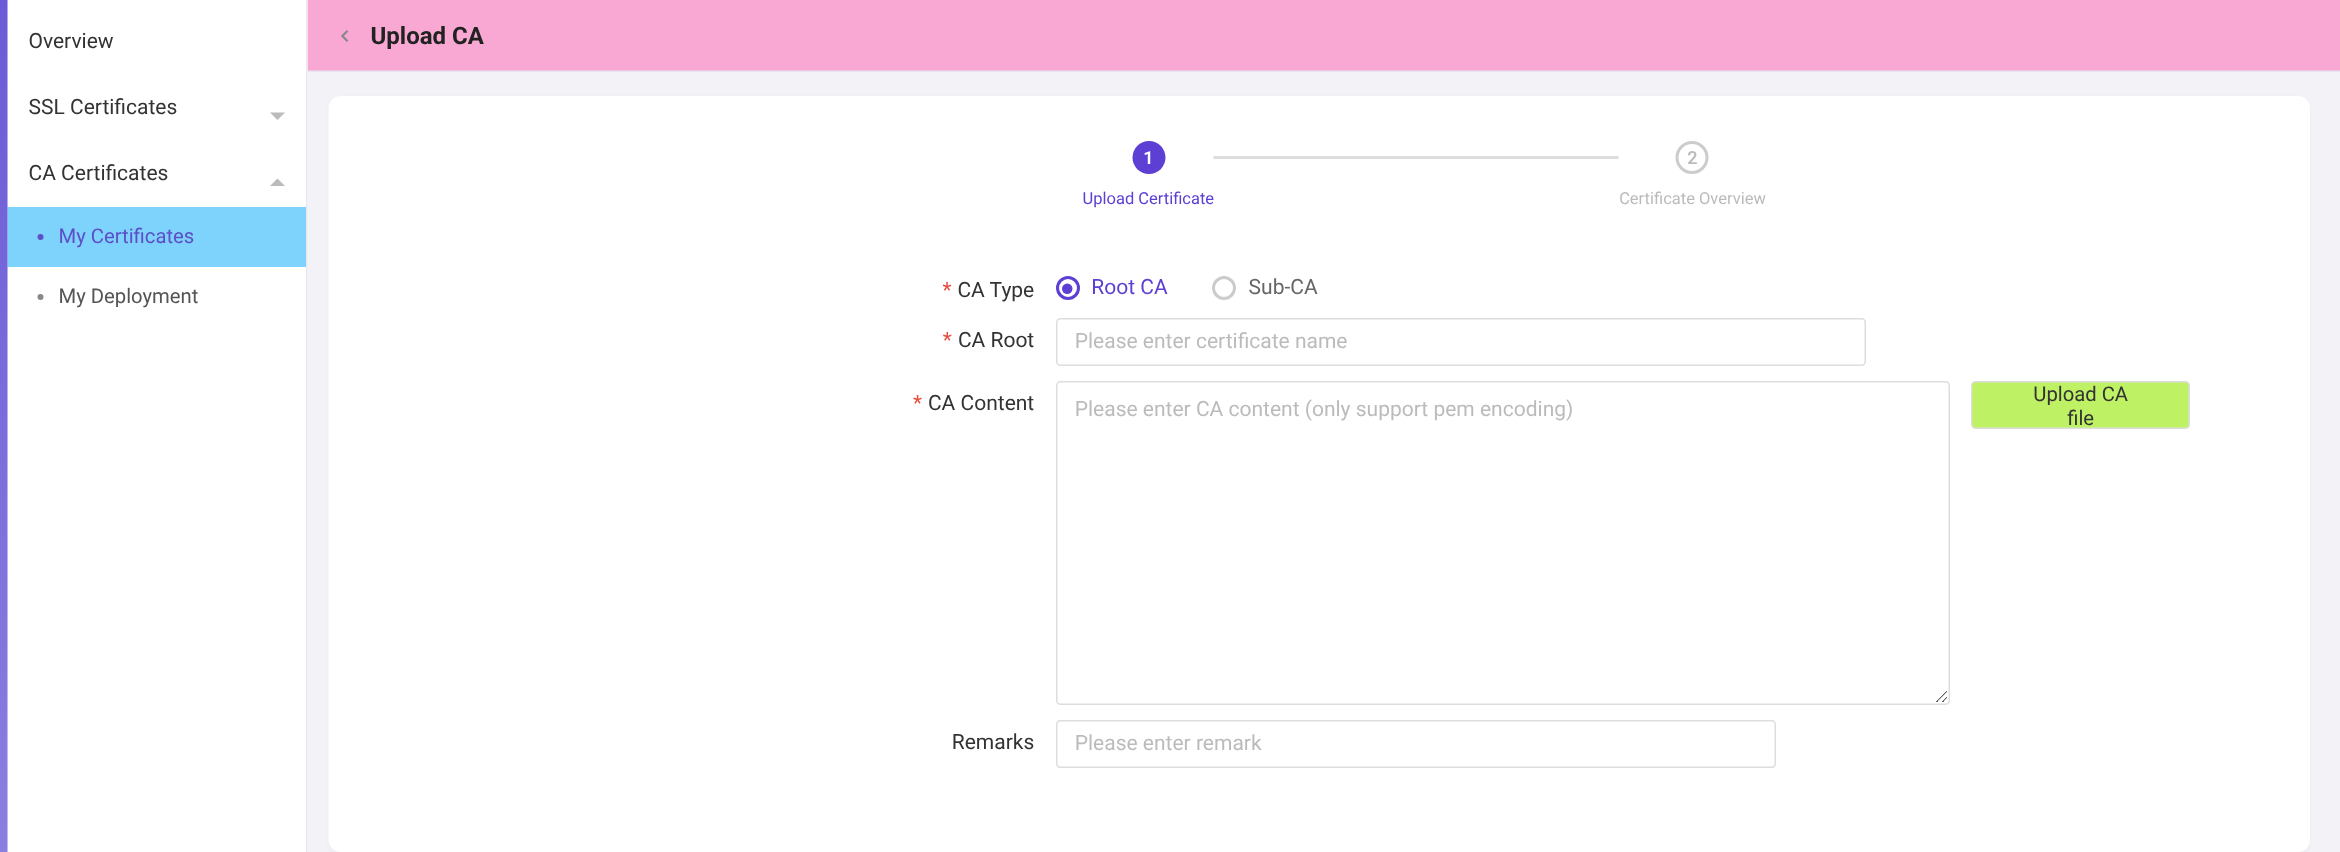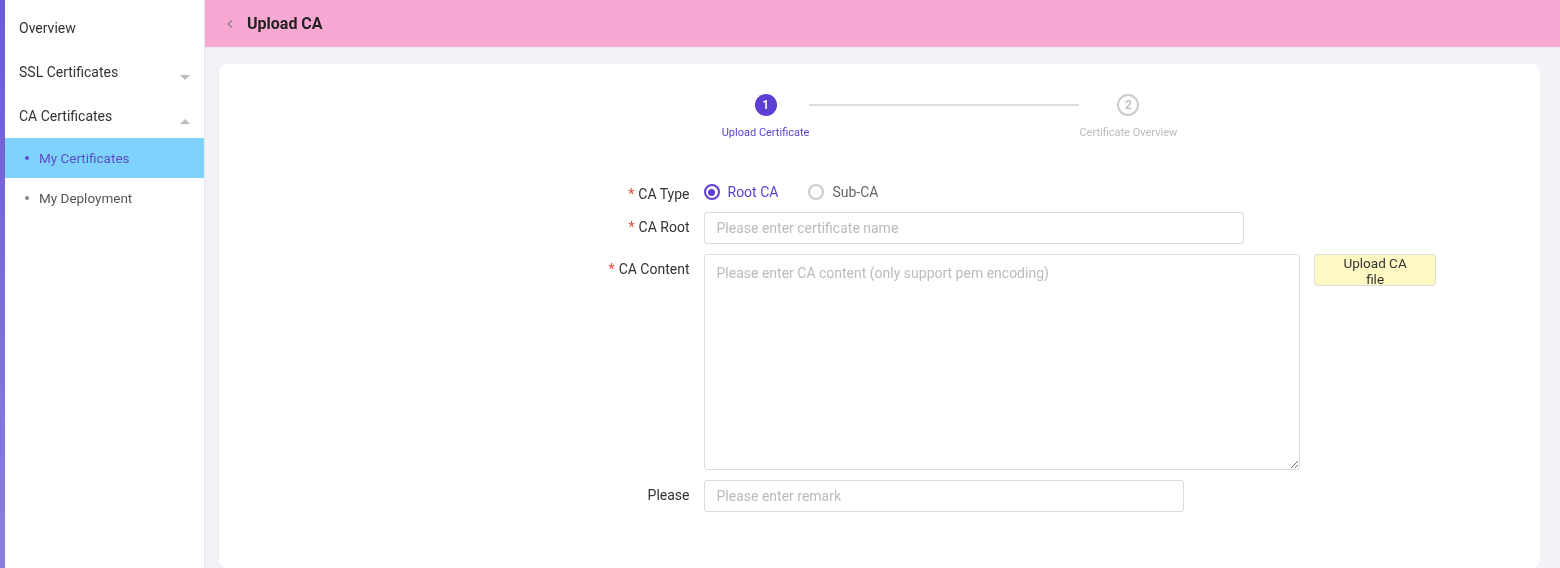--- a/index.html
+++ b/index.html
@@ -287,24 +287,24 @@
       padding: 0 12px;
       font-size: 14px;
       font-family: inherit;
       outline: none;
     }
     .remarks-input::placeholder {
       color: #bbb;
     }
     .upload-btn {
       height: 32px;
-      padding: 0 20px;
+      padding: 0 32px;
       border: 1px solid #ddd;
       border-radius: 3px;
-      background: #fef9c3;
+      background: #bef264;
       font-size: 13.5px;
       color: #333;
       cursor: pointer;
       font-family: inherit;
     }
   </style>
 </head>
 <body>
 
 <div class="app">
@@ -391,21 +391,21 @@
               <span class="required">*</span><span>CA Content</span>
             </div>
             <div class="form-control">
               <textarea class="textarea-input" placeholder="Please enter CA content (only support pem encoding)" style=""></textarea>
               <button class="upload-btn">Upload CA file</button>
             </div>
           </div>
 
           <div class="form-row">
             <div class="form-label">
-              <span>Please</span>
+              <span>Remarks</span>
             </div>
             <div class="form-control">
               <input type="text" class="remarks-input" placeholder="Please enter remark" style="">
             </div>
           </div>
 
         </div>
       </div>
     </div>
   </main>

